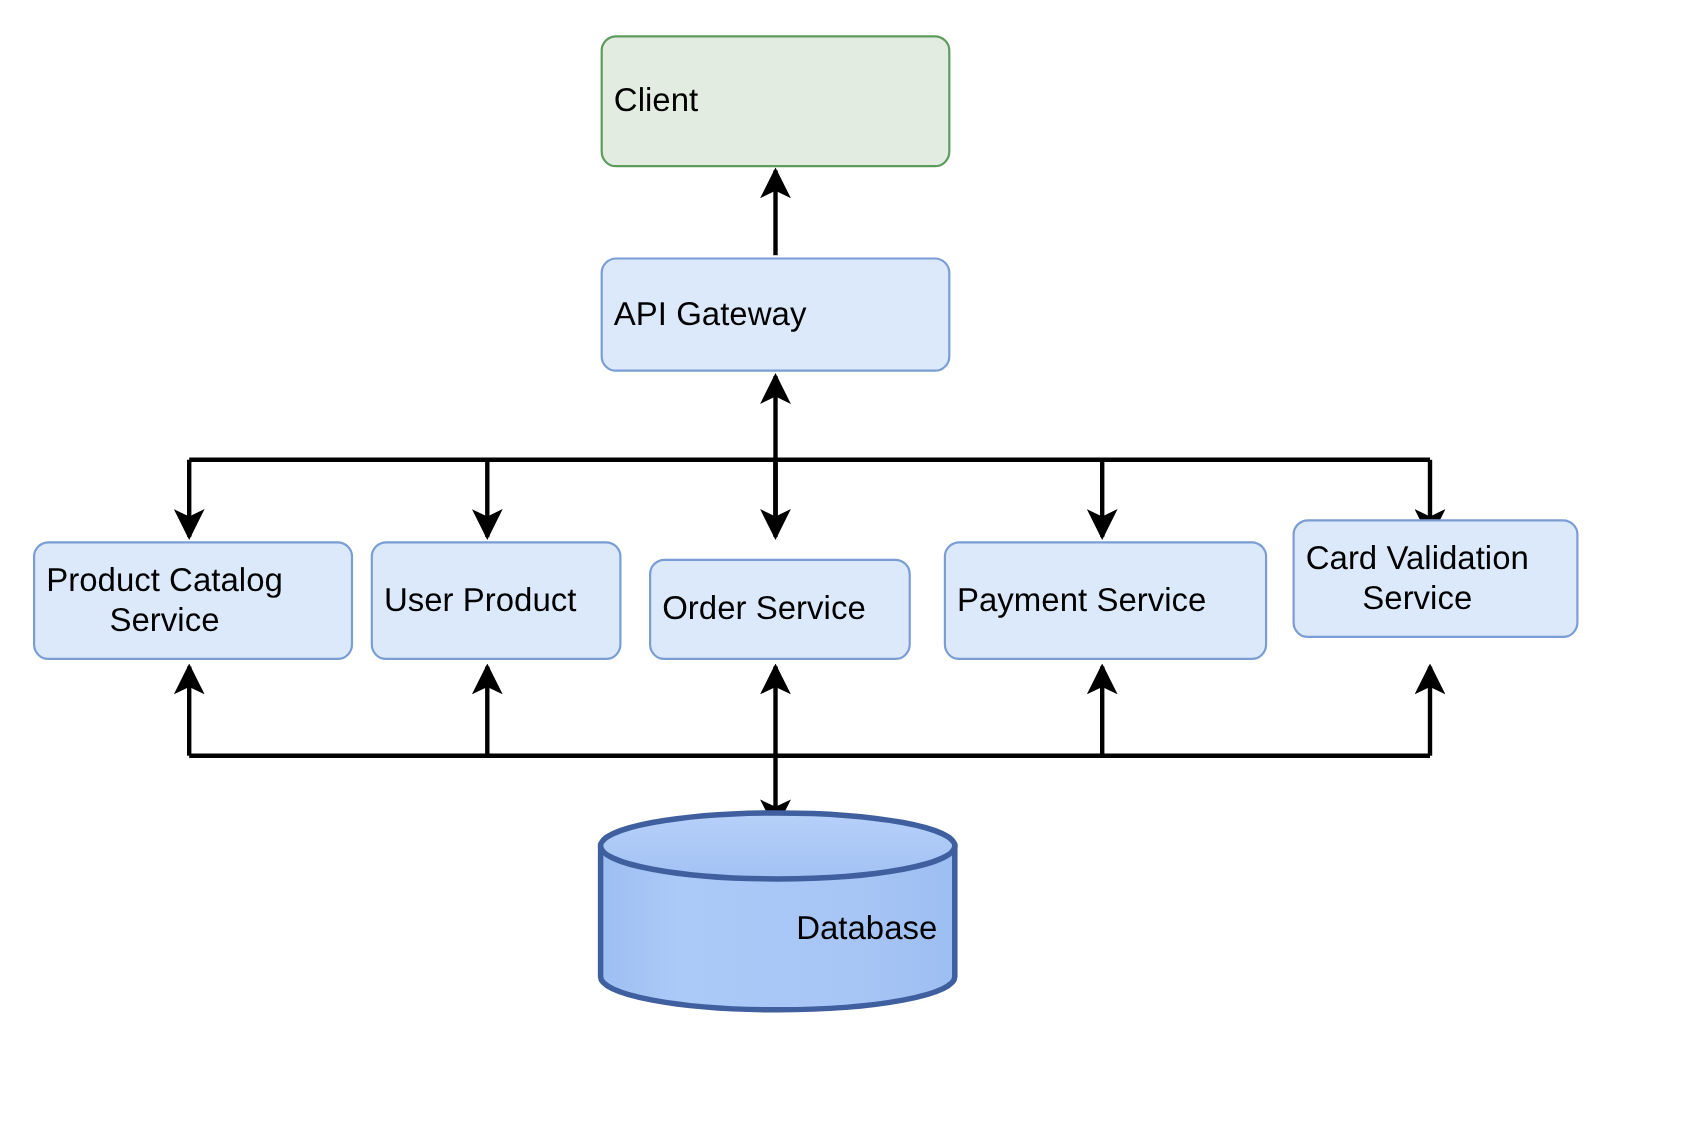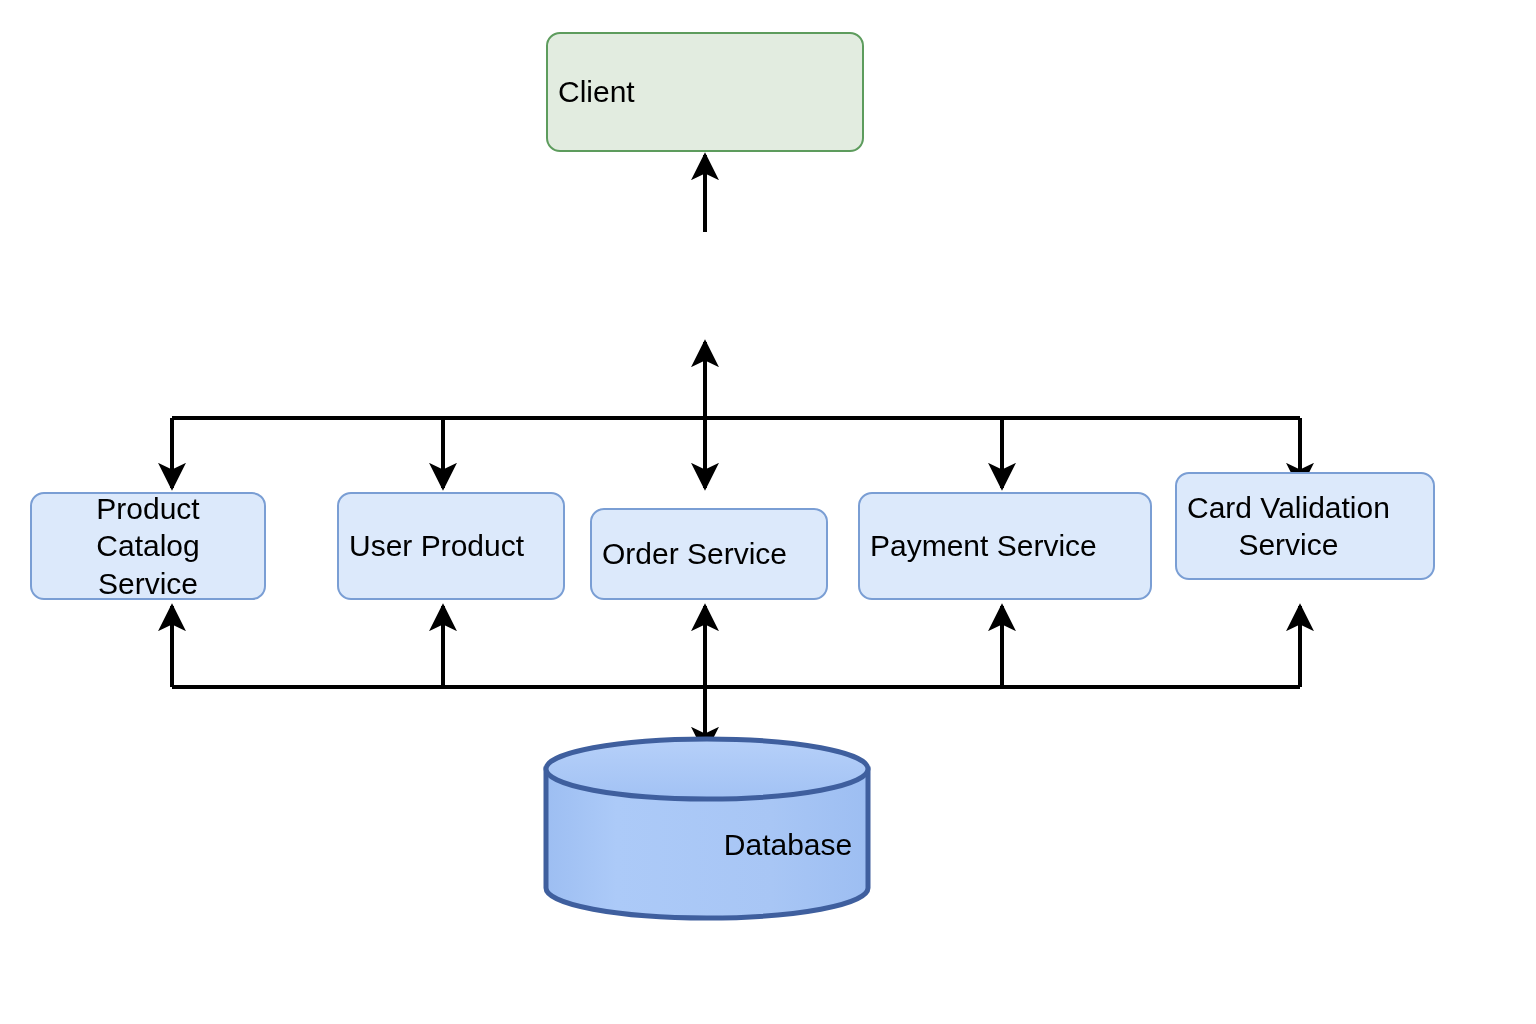--- a/index.html
+++ b/index.html
@@ -134,22 +134,25 @@
     <g>
       <path d="M 546 769 L 546 888 A 161 30 0 0 0 868 888 L 868 769 Z" fill="url(#db-body-grad)" stroke="#3f5f9e" stroke-width="5"></path>
       <ellipse cx="707" cy="769" rx="161" ry="30" fill="url(#db-top-grad)" stroke="#3f5f9e" stroke-width="5"></ellipse>
     </g>
   </svg>
 
   <div class="node node-client" style="left:546px; top:32px; width:318px; height:120px;">
     <span class="node-label">Client</span>
   </div>
 
+  <div class="node node-service" style="left:546px; top:234px; width:318px; height:104px;">
+    <span class="node-label">API Gateway</span>
+  </div>
 
-  <div class="node node-service" style="left:30px; top:492px; width:236px; height:108px;">
+  <div class="node node-service" style="left:30px; top:492px; width:291px; height:108px;">
     <span class="node-label">Product Catalog
 Service</span>
   </div>
 
   <div class="node node-service" style="left:337px; top:492px; width:228px; height:108px;">
     <span class="node-label">User Product</span>
   </div>
 
   <div class="node node-service" style="left:590px; top:508px; width:238px; height:92px;">
     <span class="node-label">Order Service</span>

